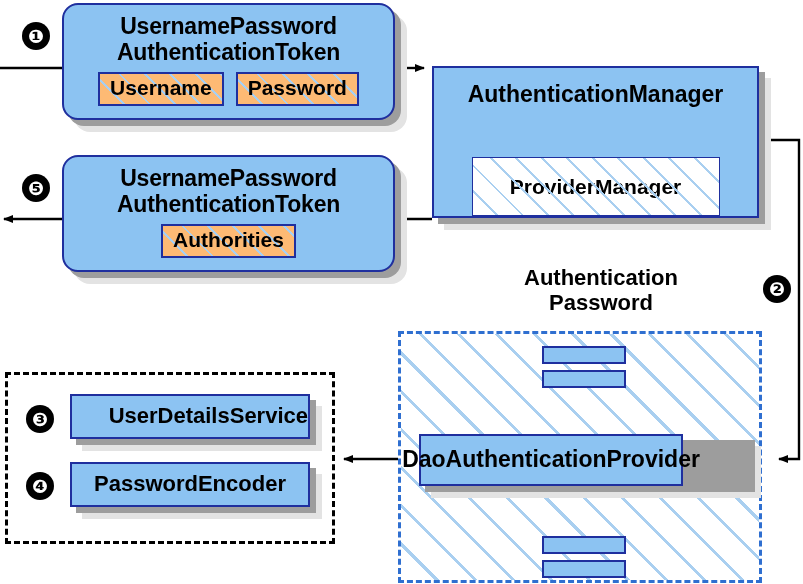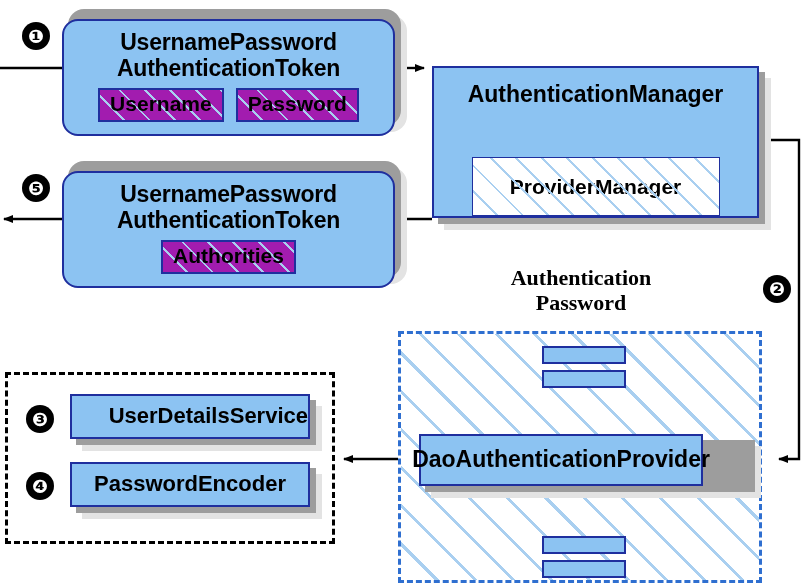--- a/index.html
+++ b/index.html
@@ -36,36 +36,35 @@
     text-align:center;
     line-height:1.12;
   }
   .rounded{border-radius:16px;}
 
   
   .token{
     flex-direction:column;
     justify-content:flex-start;
     padding-top:8px;
-    margin-top:16px;
   }
   .token .title{
     font-size:23px;
     font-weight:bold;
     letter-spacing:-0.2px;
     line-height:1.13;
     padding:0 6px;
   }
   .token .fields{
     display:flex;
     gap:12px;
     margin-top:7px;
   }
   .field{
-    background:#a21caf;
+    background:#fdba74;
     border:2px solid #1f2f9e;
     box-sizing:border-box;
     font-size:21px;
     font-weight:bold;
     color:#000;
     padding:2px 10px 3px 10px;
     position:relative;
     overflow:hidden;
     line-height:1.18;
   }
@@ -238,39 +237,39 @@
       <span>UsernamePassword</span><br>
       <span>AuthenticationToken</span>
     </div>
     <div class="fields">
       <div class="field hatch">
         <span class="lbl">Authorities</span>
       </div>
     </div>
   </div>
 
-  <div class="section-title" style="left:468px;top:265px;width:226px;font-family:Liberation Serif, serif;">
+  <div class="section-title" style="left:488px;top:265px;width:226px;">
     <span>Authentication</span><br>
     <span>Password</span>
   </div>
 
   <div class="bullet" style="left:763px;top:275px;">❷</div>
 
   <div class="dashed-blue" style="left:398px;top:331px;width:364px;height:252px;">
     <div class="hatchfill"></div>
   </div>
 
   <div class="minibar" style="left:542px;top:346px;width:84px;height:18px;"></div>
   <div class="minibar" style="left:542px;top:370px;width:84px;height:18px;"></div>
 
   <div class="shadow-wrap" style="left:419px;top:434px;width:330px;height:52px;">
     <div class="sh1"></div>
     <div class="sh2"></div>
   </div>
-  <div class="bluebox" style="left:419px;top:434px;width:284px;height:52px;font-size:23px;">
+  <div class="bluebox" style="left:419px;top:434px;width:264px;height:52px;font-size:23px;">
     <span>DaoAuthenticationProvider</span>
   </div>
 
   <div class="minibar" style="left:542px;top:536px;width:84px;height:18px;"></div>
   <div class="minibar" style="left:542px;top:560px;width:84px;height:18px;"></div>
 
   <div class="dashed-black" style="left:5px;top:372px;width:330px;height:172px;"></div>
 
   <div class="bullet" style="left:26px;top:405px;">❸</div>
 

